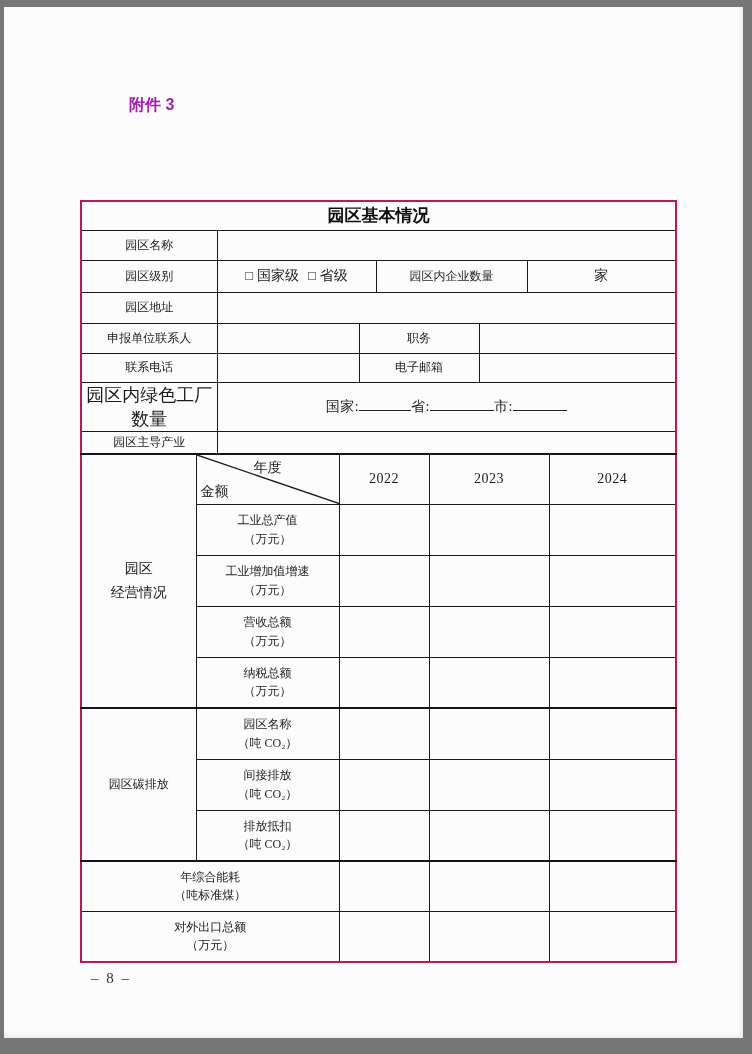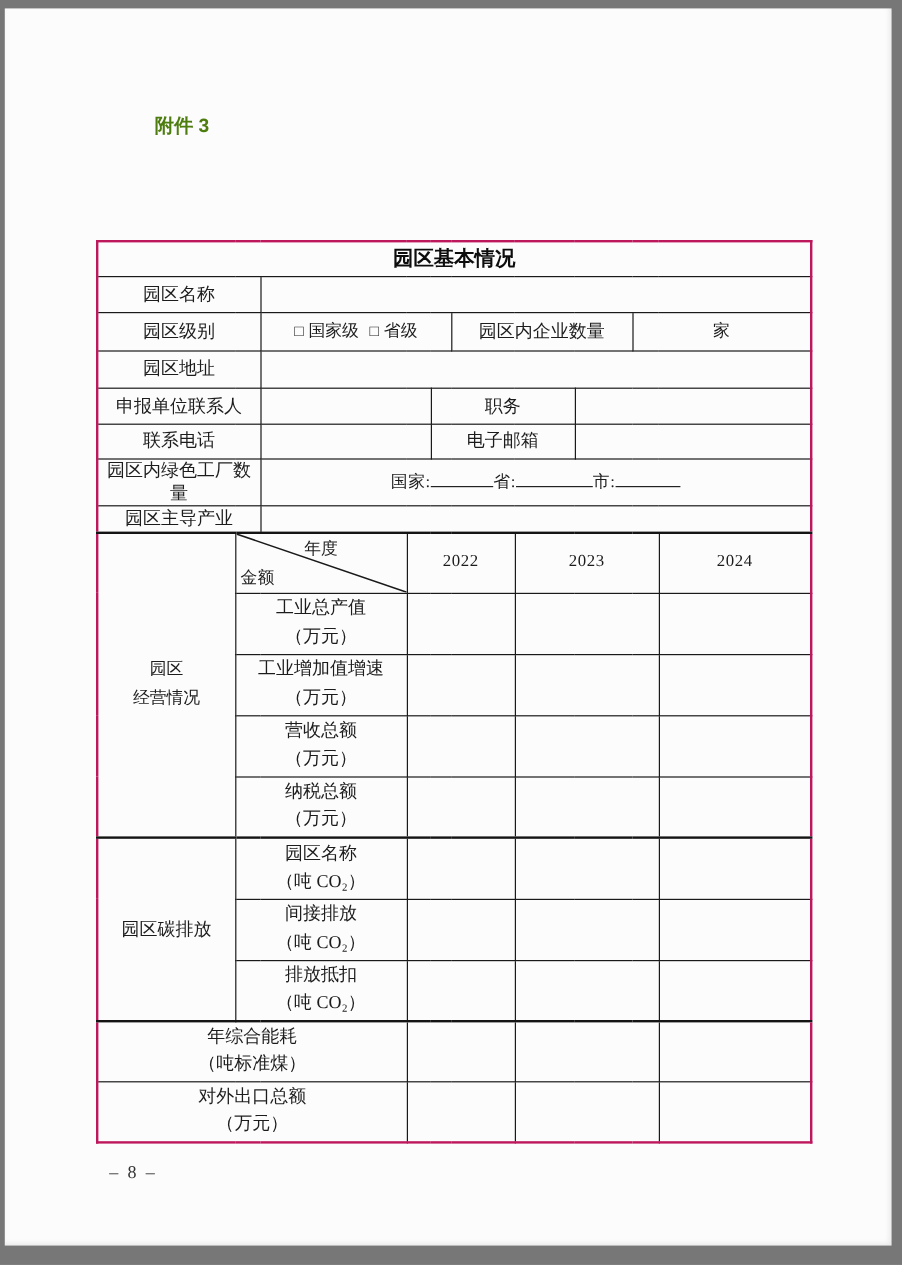--- a/index.html
+++ b/index.html
@@ -14,21 +14,21 @@
   }
   .page { position:absolute; left:0; top:0; width:752px; height:1054px; background:#777; }
   .paper {
     position:absolute; left:4px; top:7px; width:739px; height:1031px;
     background:#fcfcfc;
     box-shadow: inset -2px -2px 4px rgba(0,0,0,0.08);
   }
   .attachment {
     position:absolute; left:87px; top:88px;
     font-family:"Liberation Sans", sans-serif;
-    font-weight:bold; font-size:16px; color:#4d7c0f;padding-left:38px;
+    font-weight:bold; font-size:16px; color:#a21caf;padding-left:38px;
   }
   .doc-title {
     position:absolute; left:4px; top:138px; width:739px;
     text-align:center;
     font-family:"Liberation Serif", serif;
     font-weight:bold; font-size:23px; letter-spacing:1px; color:#000;
   }
   table.form {
     position:absolute; left:76px; top:193px;
     width:595px;
@@ -42,22 +42,22 @@
     padding:0 2px;
     text-align:center;
     vertical-align:middle;
     overflow:hidden;
   }
   tr.sep td { border-top:2px solid #141414; }
   .thead {
     font-family:"Liberation Sans", sans-serif;
     font-weight:bold; font-size:17px; color:#0d0d0d;
   }
-  .lbl { font-size:15px; }
-  .lbl-sm { font-size:15px;font-family:Liberation Serif, serif; }
+  .lbl { font-size:12px; }
+  .lbl-sm { font-size:18px;font-family:Liberation Serif, serif; }
   .two-line span { display:block; line-height:1.55; }
   .sec span { display:block; line-height:1.7; }
   .year-cell { font-size:14px; letter-spacing:0.5px; }
   .diag { position:relative; padding:0; }
   .diag svg { position:absolute; left:0; top:0; width:100%; height:100%; }
   .diag .corner-top { position:absolute; top:4px; left:0; right:0; text-align:center; font-size:14px; }
   .diag .corner-bottom { position:absolute; bottom:3px; left:4px; font-size:14px; }
   .ublank { display:inline-block; border-bottom:1px solid #222; height:14px; vertical-align:baseline; }
   .b1 { width:52px; } .b2 { width:64px; } .b3 { width:54px; }
   .seg { letter-spacing:0.5px; }

